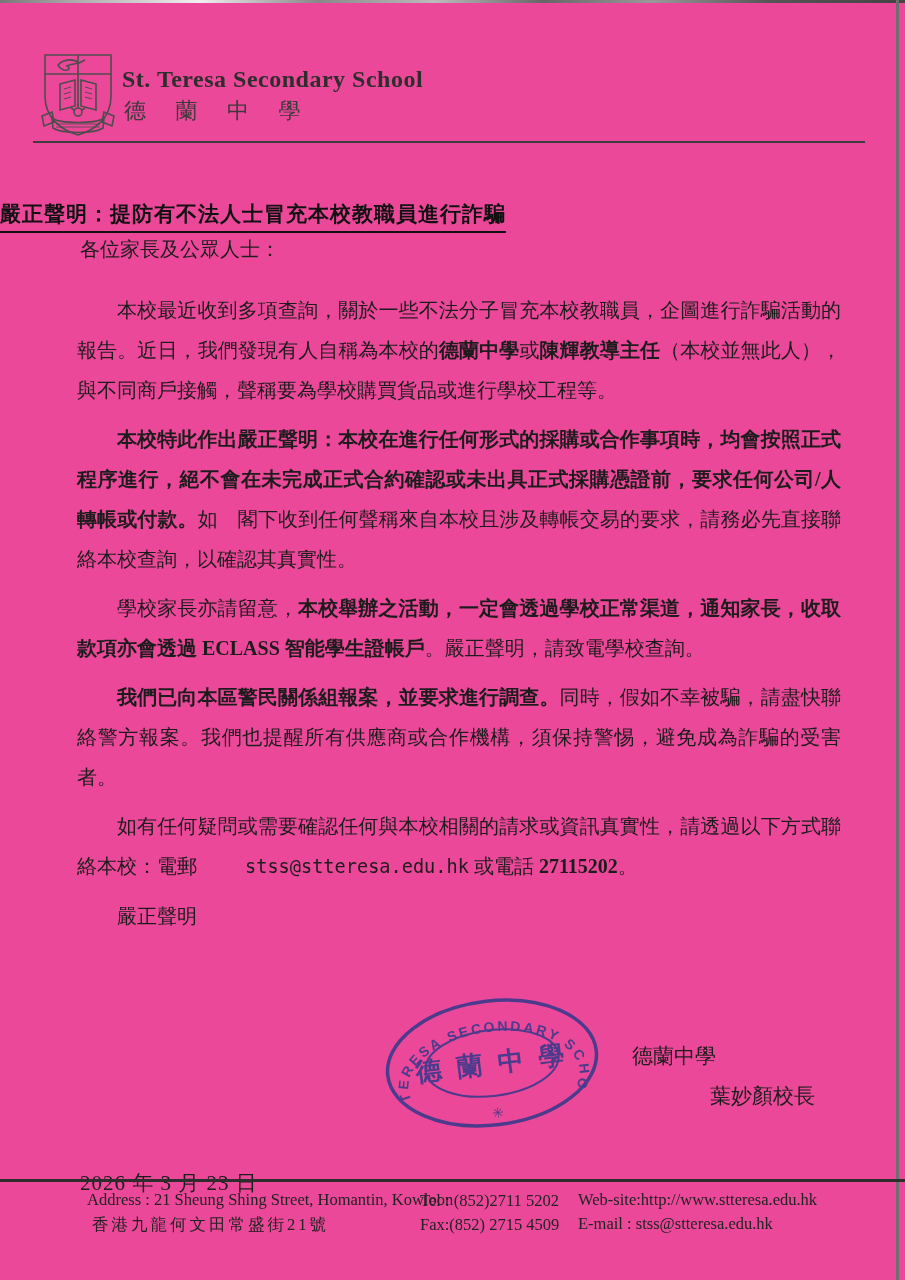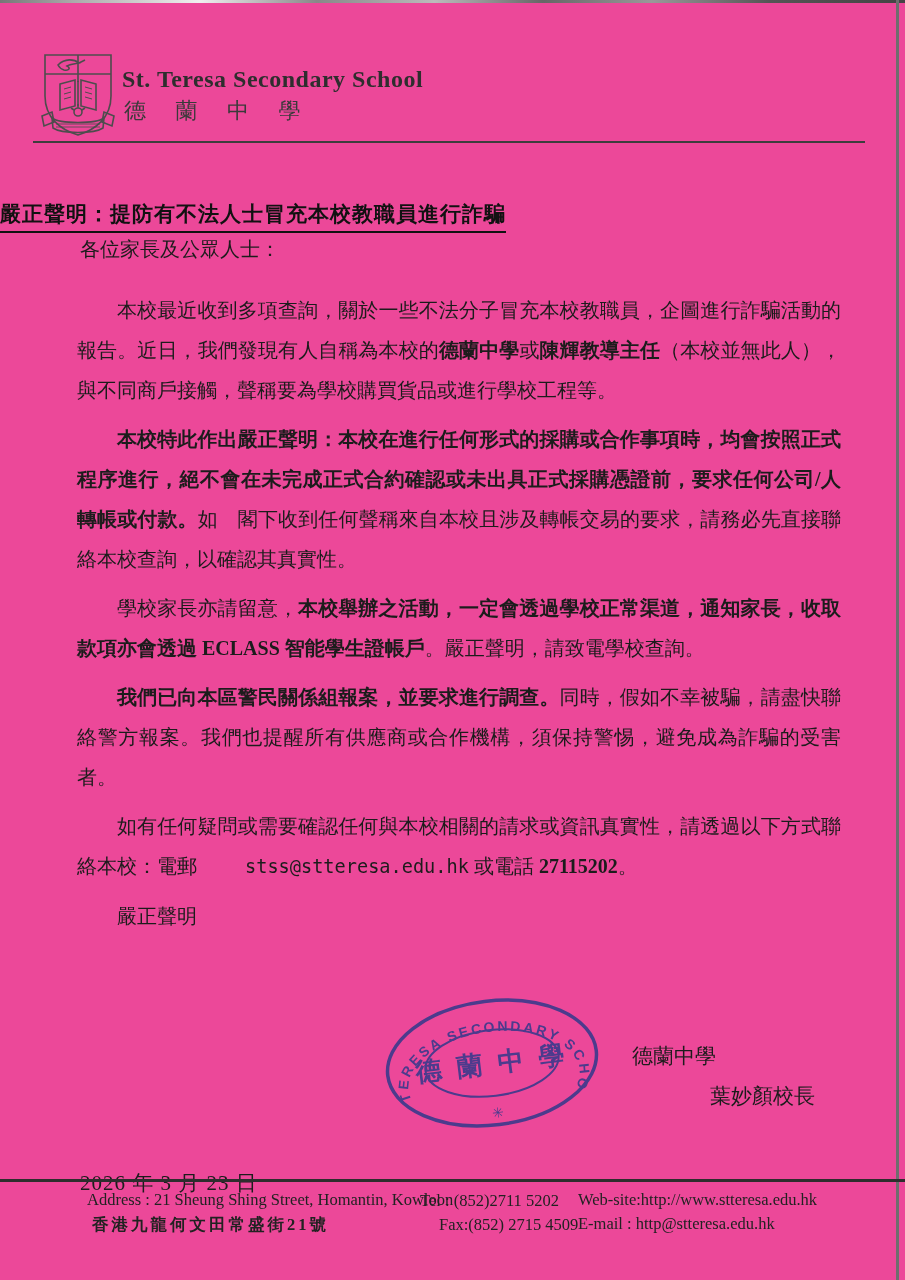--- a/index.html
+++ b/index.html
@@ -44,23 +44,23 @@
   
   .sig{position:absolute;left:632px;top:1036px;font-size:21px;line-height:40px;}
   .sig .principal{padding-left:78px;}
 
   .date{position:absolute;left:80px;top:1126px;font-size:21px;letter-spacing:1px;margin-top:43px;}
 
   
   .footer-rule{position:absolute;left:0;top:1179px;width:905px;height:3px;background:#2d2d2d;}
   .footer{position:absolute;left:0;top:1186px;width:905px;font-size:16.5px;color:#222;}
   .f-address-en{position:absolute;left:71px;top:4px;margin-left:16px;}
-  .f-address-zh{position:absolute;left:92px;top:28px;letter-spacing:3px;font-weight:bold;}
+  .f-address-zh{position:absolute;left:92px;top:28px;letter-spacing:3px;}
   .f-tel{position:absolute;left:420px;top:5px;}
-  .f-fax{position:absolute;left:420px;top:29px;margin-left:19px;}
+  .f-fax{position:absolute;left:420px;top:29px;}
   .f-web{position:absolute;left:578px;top:4px;}
   .f-email{position:absolute;left:578px;top:28px;}
 
   .crest svg{stroke:#4d4d4d;fill:none;stroke-width:1.6;}
 </style>
 </head>
 <body>
 
 <div class="page">
 
@@ -127,16 +127,16 @@
 
   <div class="date">2026 年 3 月 23 日</div>
 
   <div class="footer-rule"></div>
   <div class="footer">
     <div class="f-address-en">Address : 21 Sheung Shing Street, Homantin, Kowloon</div>
     <div class="f-address-zh">香港九龍何文田常盛街21號</div>
     <div class="f-tel">Tel : (852)2711 5202</div>
     <div class="f-fax">Fax:(852) 2715 4509</div>
     <div class="f-web">Web-site:http://www.stteresa.edu.hk</div>
-    <div class="f-email">E-mail : http@stteresa.edu.hk</div>
+    <div class="f-email">E-mail : stss@stteresa.edu.hk</div>
   </div>
 
 </div>
 
 </body></html>

